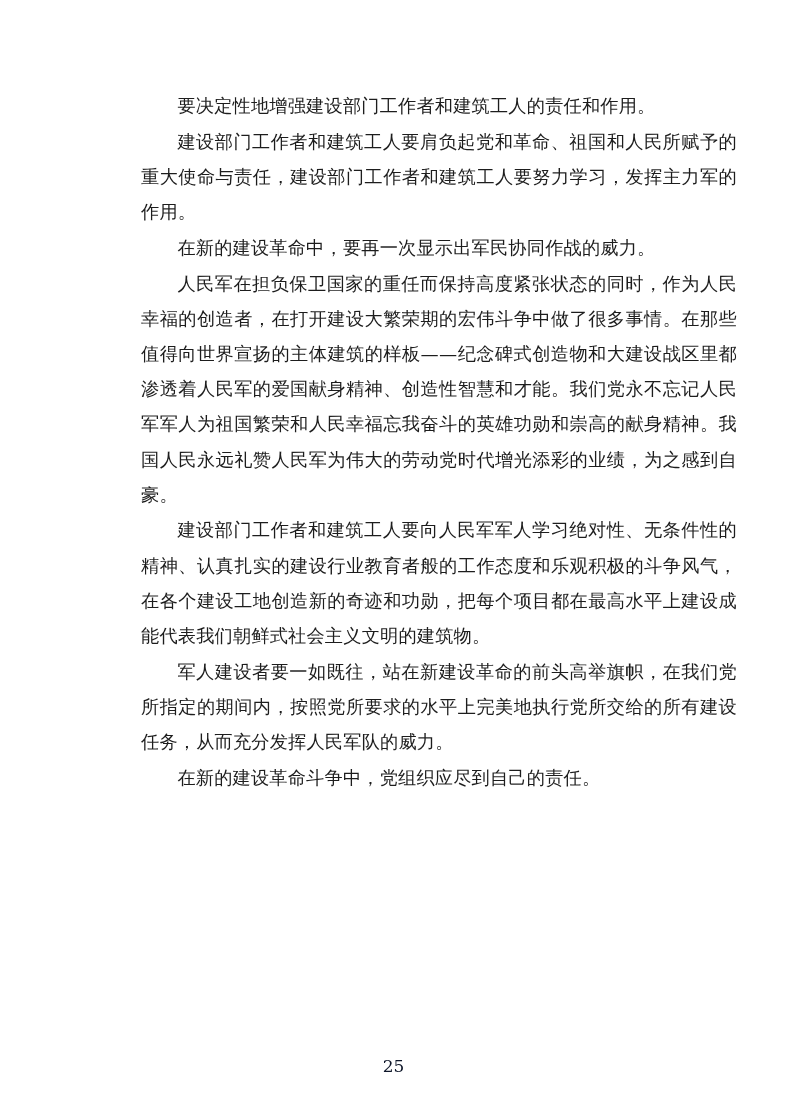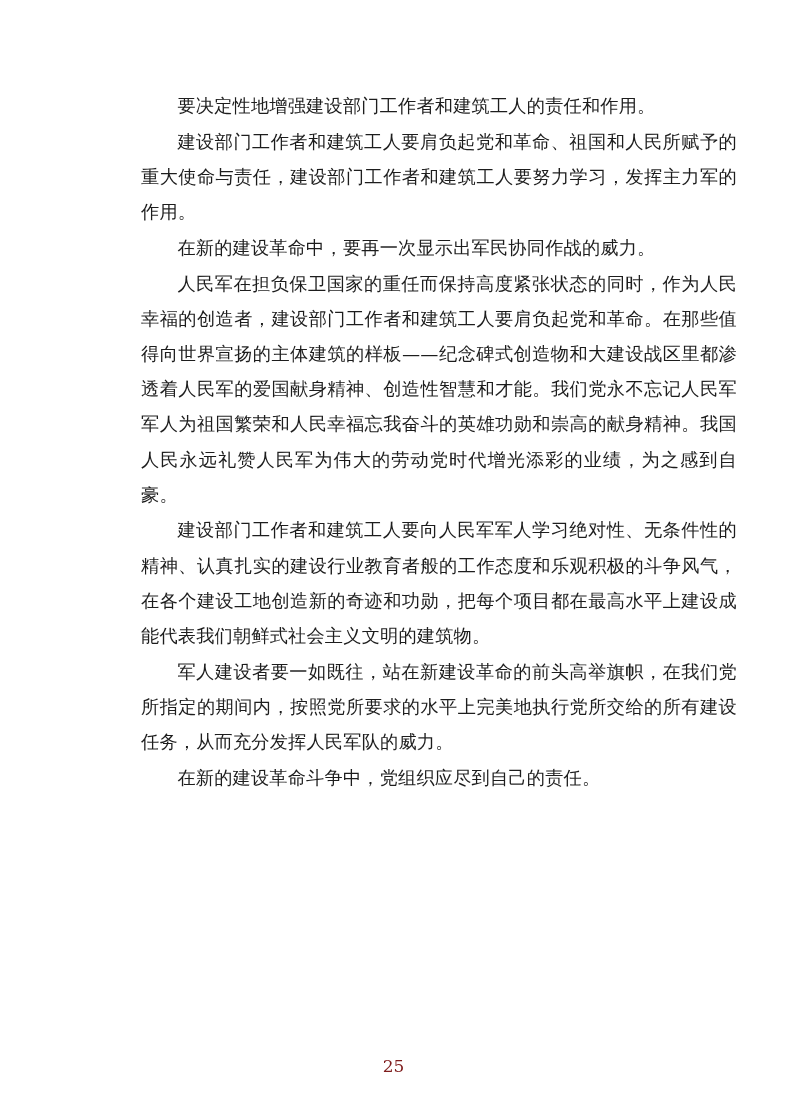--- a/index.html
+++ b/index.html
@@ -41,31 +41,31 @@
     color: #1d1d1d;
     font-weight: 500;
   }
   .page-number {
     position: absolute;
     left: 0;
     top: 1056px;
     width: 787px;
     text-align: center;
     font-size: 17px;
-    color: #7f1d1d;
+    color: #0f172a;
     font-family: "DejaVu Serif", "Liberation Serif", serif;
   }
 </style>
 </head>
 <body>
 
 <div class="page">
   <div class="text-column">
     <p class="para">要决定性地增强建设部门工作者和建筑工人的责任和作用。</p>
     <p class="para">建设部门工作者和建筑工人要肩负起党和革命、祖国和人民所赋予的重大使命与责任，建设部门工作者和建筑工人要努力学习，发挥主力军的作用。</p>
     <p class="para">在新的建设革命中，要再一次显示出军民协同作战的威力。</p>
-    <p class="para">人民军在担负保卫国家的重任而保持高度紧张状态的同时，作为人民幸福的创造者，建设部门工作者和建筑工人要肩负起党和革命。在那些值得向世界宣扬的主体建筑的样板——纪念碑式创造物和大建设战区里都渗透着人民军的爱国献身精神、创造性智慧和才能。我们党永不忘记人民军军人为祖国繁荣和人民幸福忘我奋斗的英雄功勋和崇高的献身精神。我国人民永远礼赞人民军为伟大的劳动党时代增光添彩的业绩，为之感到自豪。</p>
+    <p class="para">人民军在担负保卫国家的重任而保持高度紧张状态的同时，作为人民幸福的创造者，在打开建设大繁荣期的宏伟斗争中做了很多事情。在那些值得向世界宣扬的主体建筑的样板——纪念碑式创造物和大建设战区里都渗透着人民军的爱国献身精神、创造性智慧和才能。我们党永不忘记人民军军人为祖国繁荣和人民幸福忘我奋斗的英雄功勋和崇高的献身精神。我国人民永远礼赞人民军为伟大的劳动党时代增光添彩的业绩，为之感到自豪。</p>
     <p class="para">建设部门工作者和建筑工人要向人民军军人学习绝对性、无条件性的精神、认真扎实的建设行业教育者般的工作态度和乐观积极的斗争风气，在各个建设工地创造新的奇迹和功勋，把每个项目都在最高水平上建设成能代表我们朝鲜式社会主义文明的建筑物。</p>
     <p class="para">军人建设者要一如既往，站在新建设革命的前头高举旗帜，在我们党所指定的期间内，按照党所要求的水平上完美地执行党所交给的所有建设任务，从而充分发挥人民军队的威力。</p>
     <p class="para">在新的建设革命斗争中，党组织应尽到自己的责任。</p>
   </div>
   <div class="page-number">25</div>
 </div>
 
 </body></html>

